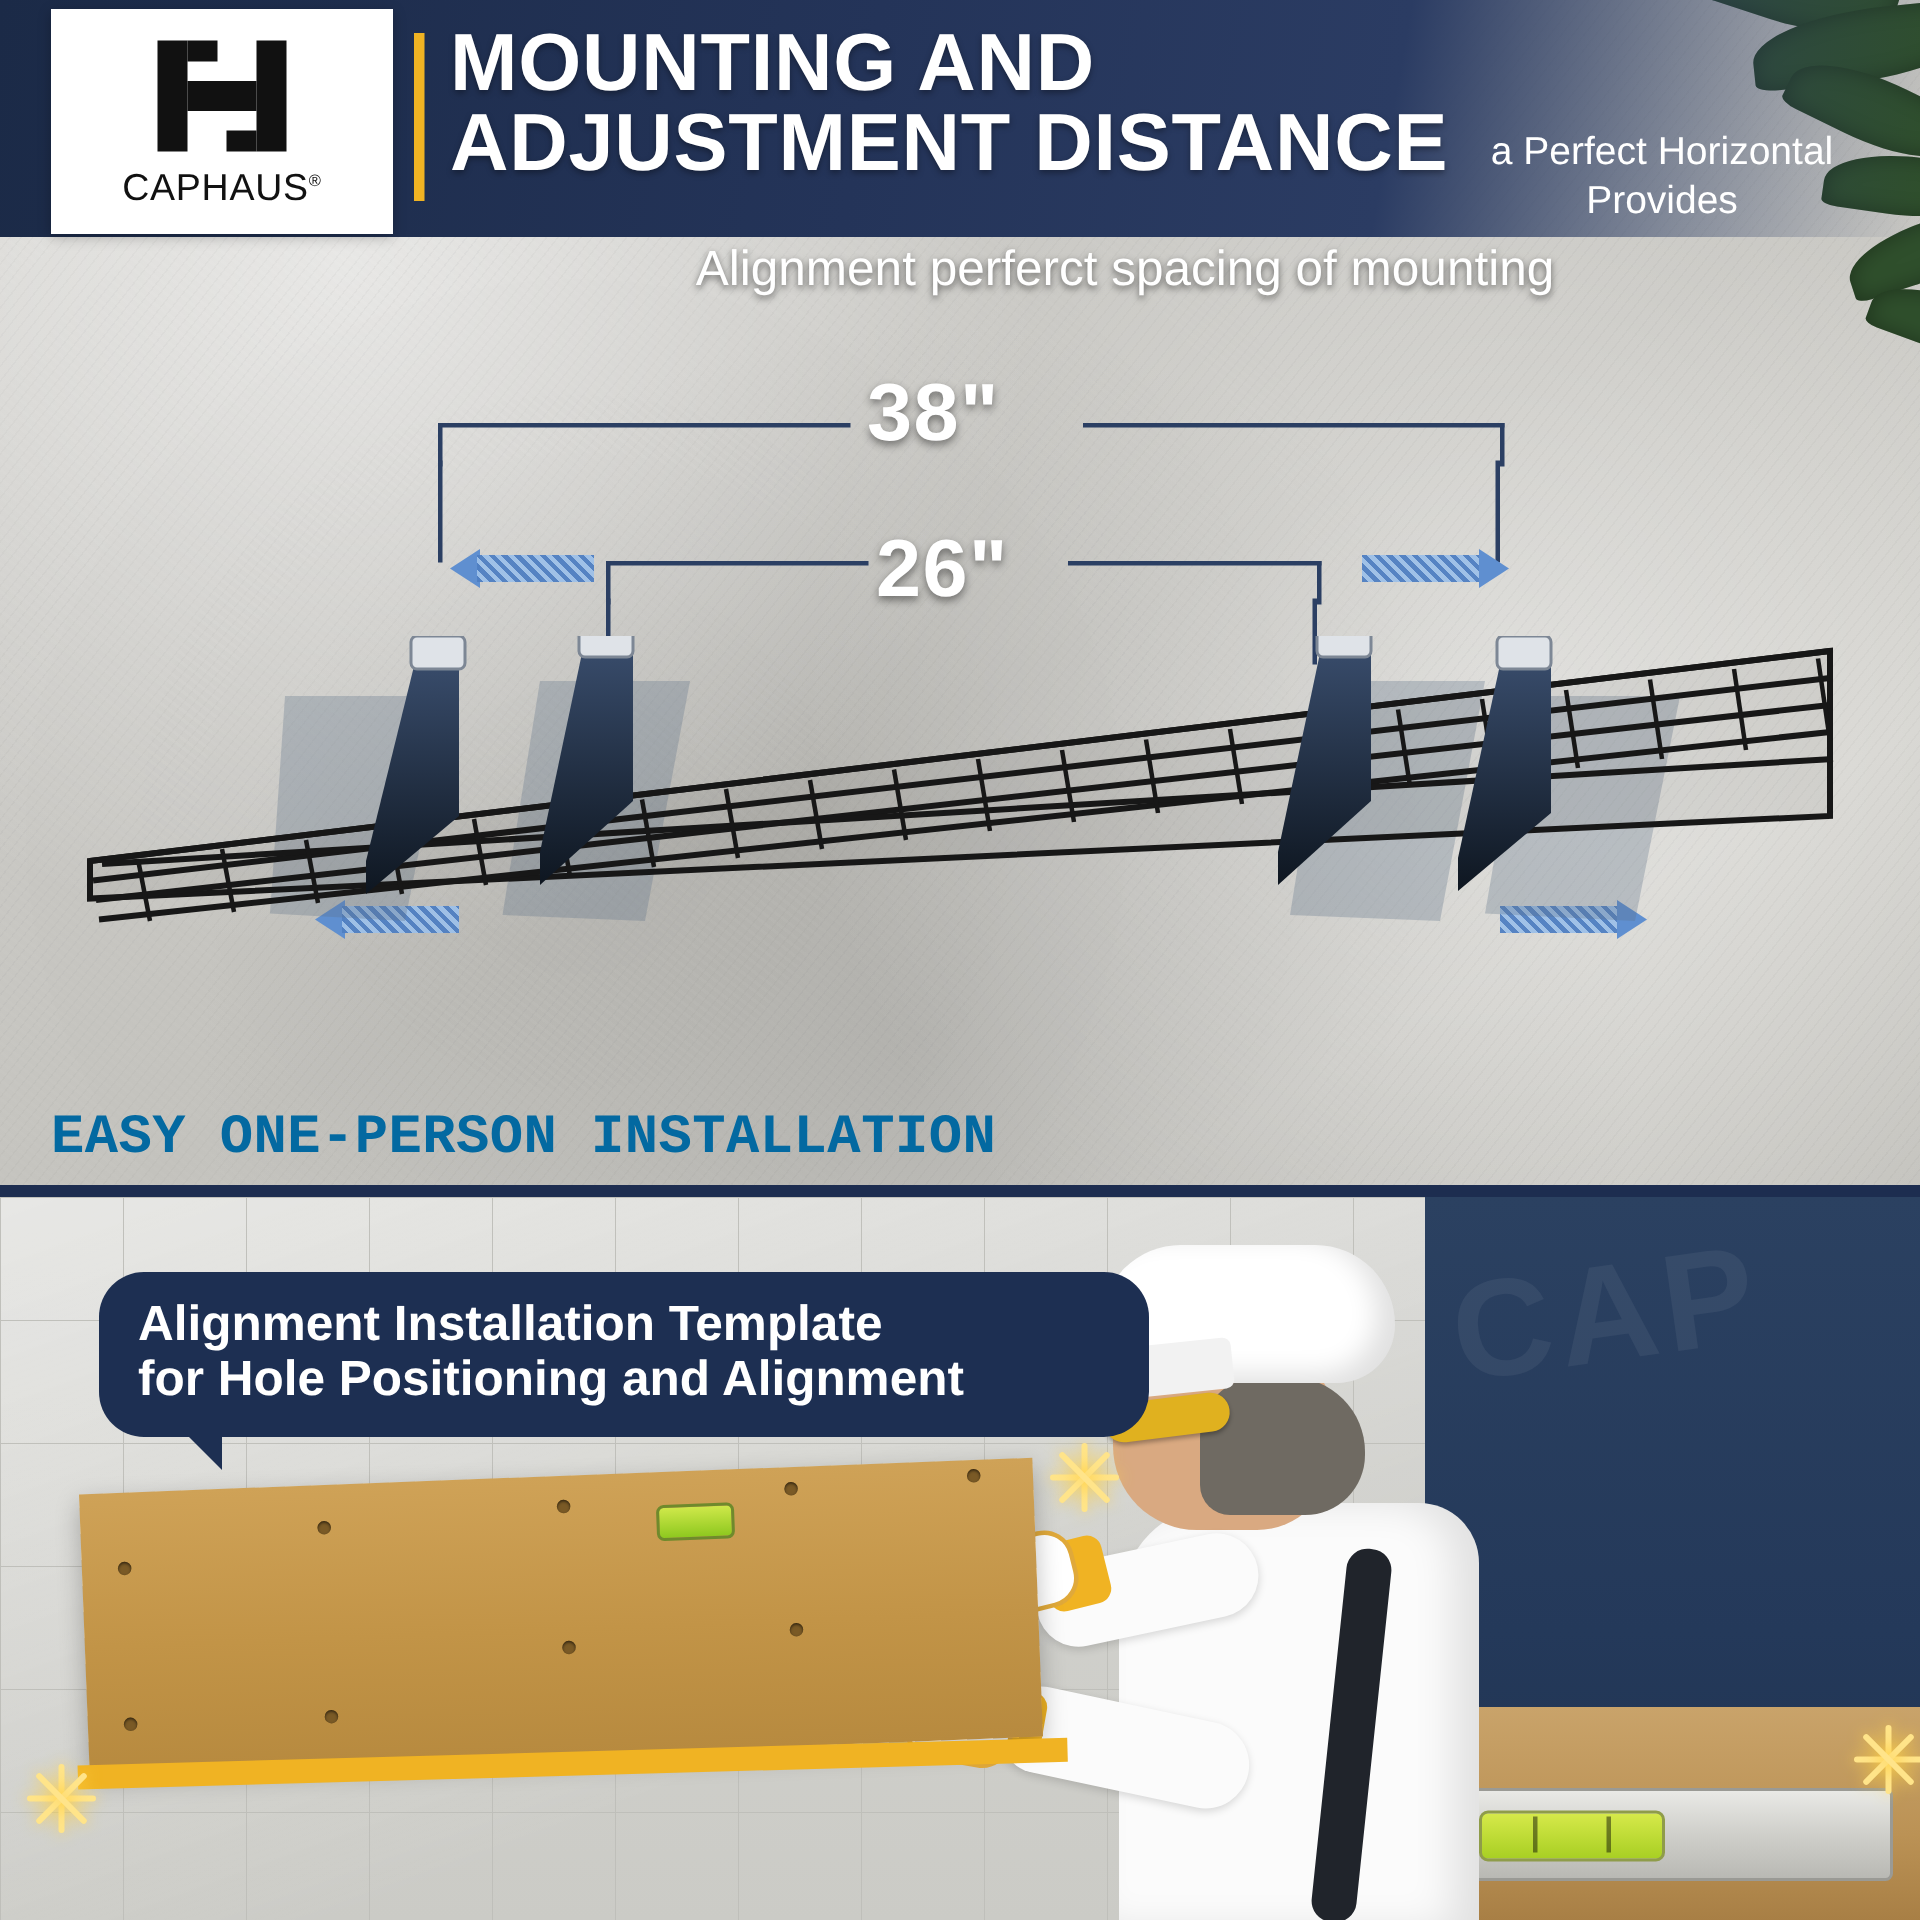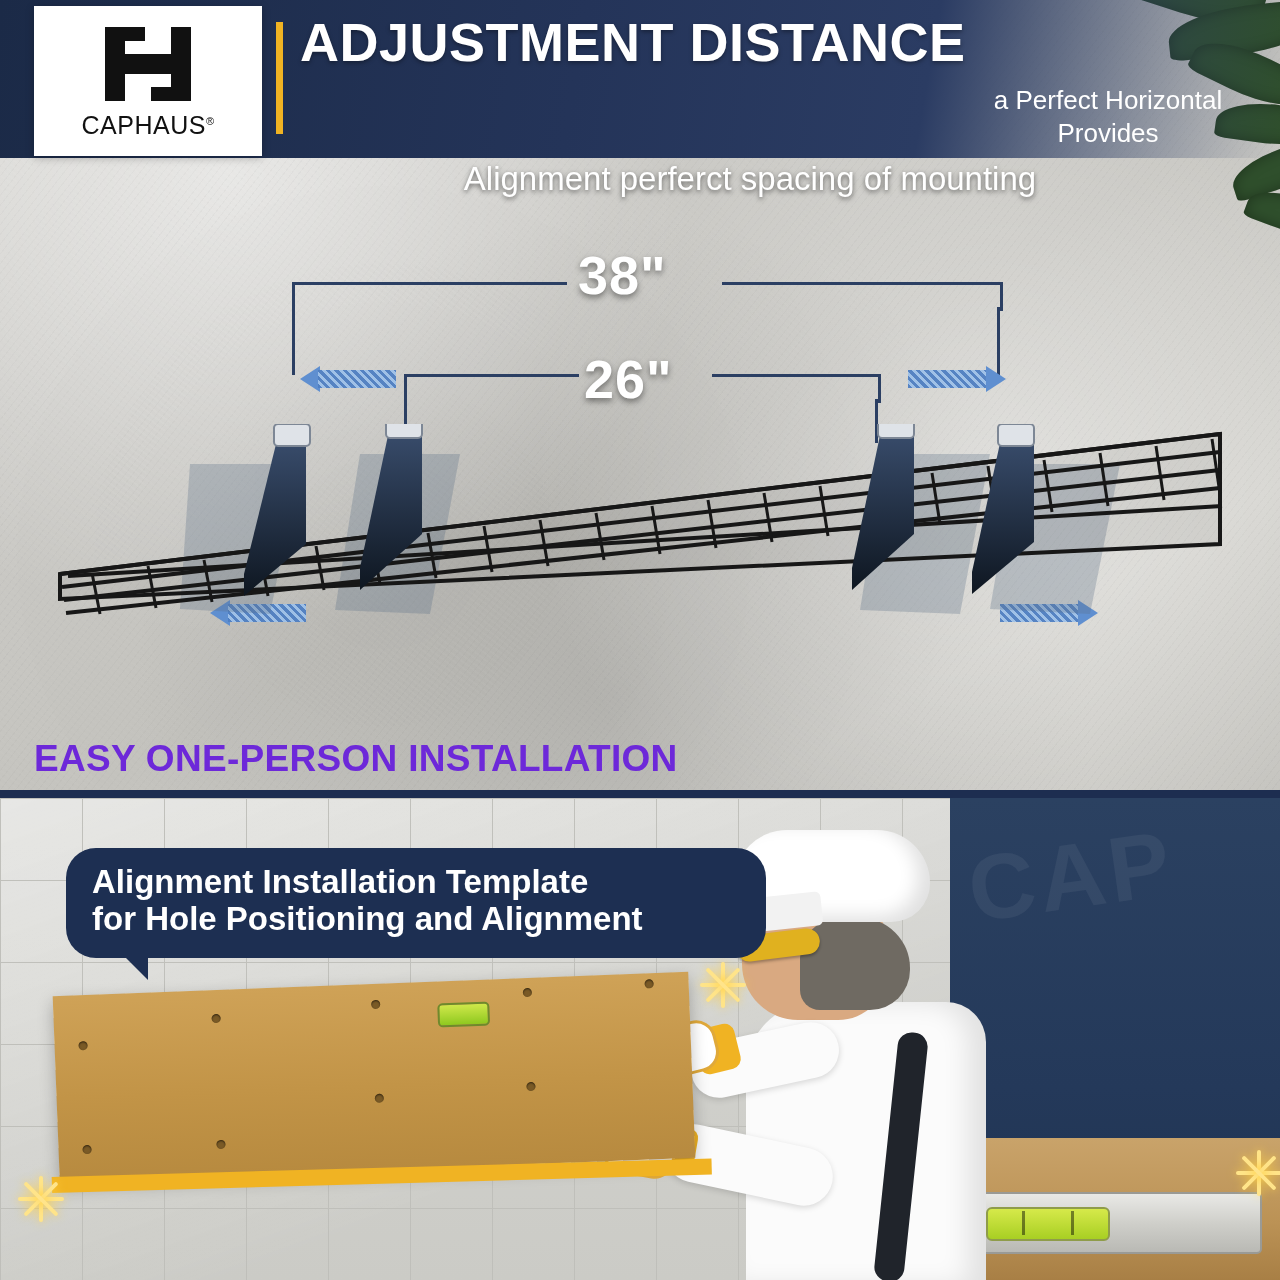--- a/index.html
+++ b/index.html
@@ -100,21 +100,21 @@
 
   
   .shelf{position:absolute;left:30px;top:424px;width:1220px;height:220px;}
   .shelf svg{display:block;}
 
   
   .mid-band{
     position:absolute;left:0;top:726px;width:1280px;height:64px;
   }
   .mid-title{
-    position:absolute;left:34px;top:738px;font-size:37px;font-weight:800;color:#6d28d9;letter-spacing:.3px;
+    position:absolute;left:34px;top:738px;font-size:37px;font-weight:800;color:#0369a1;letter-spacing:.3px;font-family:Liberation Mono, monospace;
   }
   .blue-rule{position:absolute;left:0;top:790px;width:1280px;height:8px;background:#1d2d50;}
 
   
   .bottom-panel{
     position:absolute;left:0;top:798px;width:1280px;height:482px;overflow:hidden;
     background:linear-gradient(180deg,#d6d6d2 0%,#cbcbc6 100%);
   }
   .tile-wall{
     position:absolute;inset:0;
@@ -229,20 +229,21 @@
         <i style="left:20px;top:0;width:20px;height:14px;background:#111;"></i>
         <i style="left:46px;top:60px;width:20px;height:14px;background:#111;"></i>
       </div>
       <div class="logo-text">
         <span>CAP</span><b>HAUS</b><sup>®</sup>
       </div>
     </div>
 
     <div class="title-wrap">
       <div class="title-rule"></div>
+      <h1 class="h-title">MOUNTING AND</h1>
       <h1 class="h-title">ADJUSTMENT DISTANCE</h1>
     </div>
     <div class="h-sub">Alignment perferct spacing of mounting</div>
 
     <div class="dimlabel dim38">38"</div>
     <div class="dimlabel dim26">26"</div>
 
     <div class="brk brk38l"></div>
     <div class="brk brk38r"></div>
     <div class="brk brk26l"></div>

